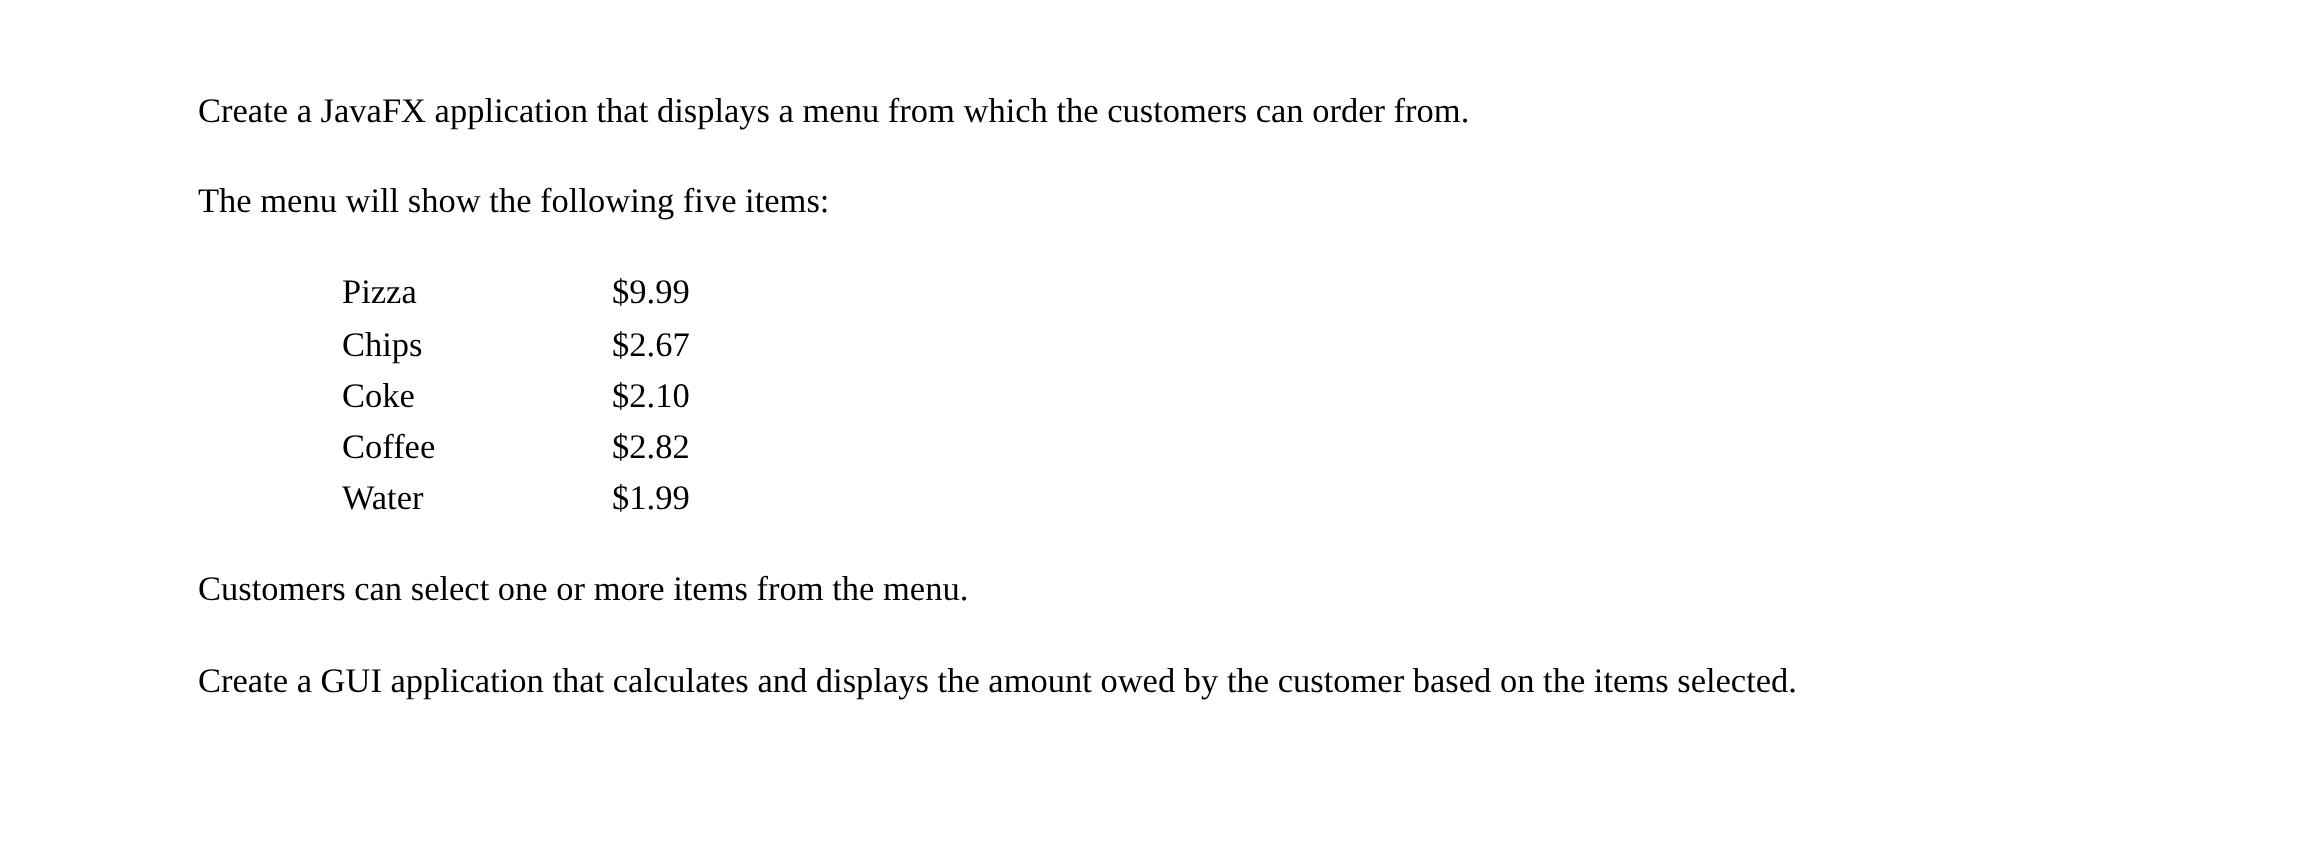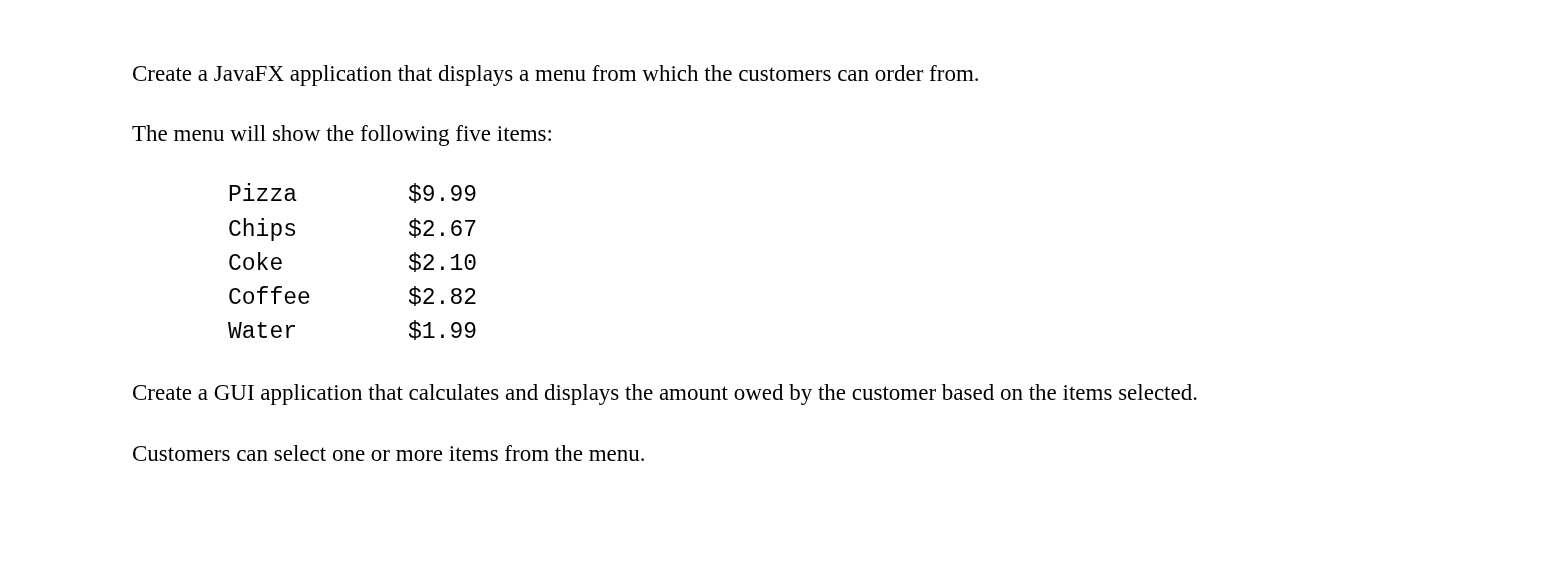--- a/index.html
+++ b/index.html
@@ -22,21 +22,20 @@
     .para {
       margin: 0 0 28px 0;
     }
     .menu-table {
       margin: 0 0 28px 96px;
       border-collapse: collapse;
     }
     .menu-table td {
       padding: 1px 0;
       vertical-align: top;
-      font-family: Liberation Mono, monospace;
     }
     .menu-table td.item-name {
       width: 180px;
     }
     .menu-table td.item-price {
       width: 100px;
     }
   </style>
 </head>
 <body>
@@ -65,17 +64,17 @@
       <td class="item-name">Coffee</td>
       <td class="item-price">$2.82</td>
     </tr>
     <tr>
       <td class="item-name">Water</td>
       <td class="item-price">$1.99</td>
     </tr>
   </tbody>
     </table>
 
+  <p class="para">Customers can select one or more items from the menu.</p>
+
   <p class="para">Create a GUI application that calculates and displays the amount owed by the customer based on the items selected.</p>
-
-  <p class="para">Customers can select one or more items from the menu.</p>
 
 </div>
 
 </body></html>

